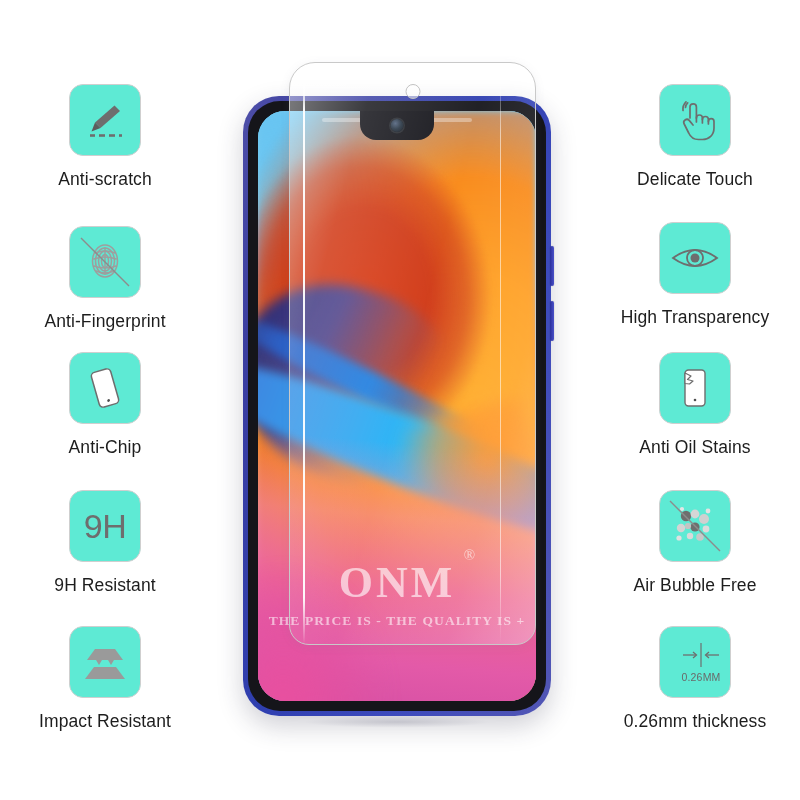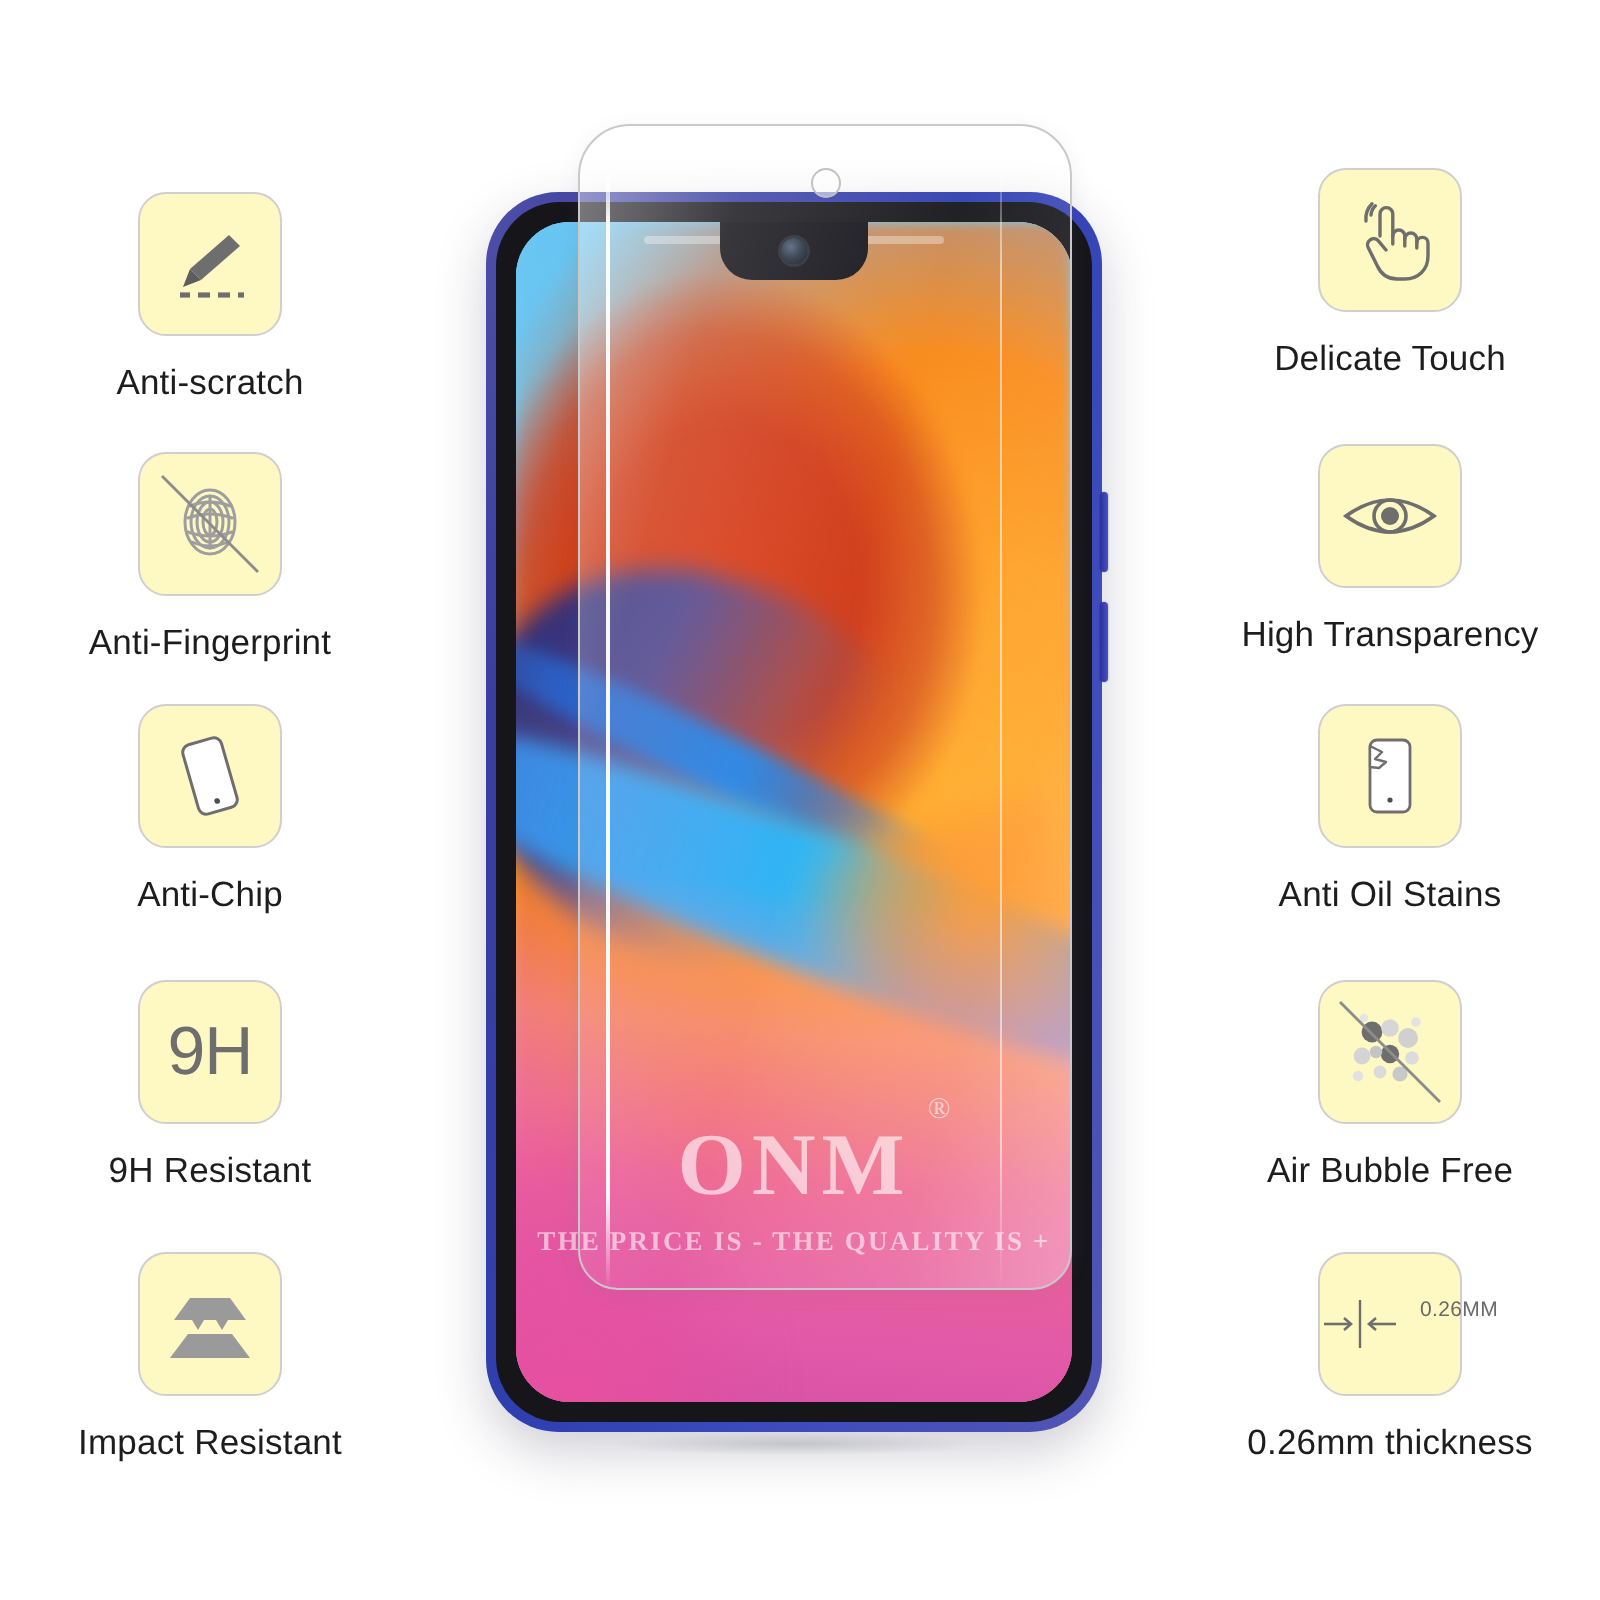--- a/index.html
+++ b/index.html
@@ -36,21 +36,21 @@
     display: flex;
     flex-direction: column;
     align-items: center;
   }
 
   .icon-box {
     width: 72px;
     height: 72px;
     border: 1.4px solid #cfcfcf;
     border-radius: 14px;
-    background: #fef9c3;
+    background: #5eead4;
     display: flex;
     align-items: center;
     justify-content: center;
     box-sizing: border-box;
   }
   .icon-box svg { display: block; }
 
   .feature-label {
     margin-top: 15px;
     font-size: 17.5px;
@@ -73,20 +73,22 @@
 
   
   .thick-val {
     font-size: 10.5px;
     color: #6a6a6a;
     font-family: "Liberation Sans", sans-serif;
     letter-spacing: 0.2px;
   }
   .thick-inner {
     display: flex;
+    flex-direction: column;
+    align-items: center;
     justify-content: center;
     gap: 3px;
     margin-left: 12px;
   }
 
   
   #phone-wrap {
     position: absolute;
     left: 243px;
     top: 96px;
@@ -407,21 +409,21 @@
     z-index: 1;
   }
 </style>
 </head>
 <body>
 
 <div id="stage">
 
   <div class="feature-col left">
 
-    <div class="feature" style="top:96px">
+    <div class="feature" style="top:84px">
       <div class="icon-box">
         <svg width="48" height="48" viewBox="0 0 48 48" aria-hidden="true">
           <path d="M33.5 9.5 L39 15 L19.5 32 L14 26.5 Z" fill="#6e6e6e"></path>
           <path d="M14 26.5 L19.5 32 L10.5 35.5 Z" fill="#5d5d5d"></path>
           <g stroke="#6e6e6e" stroke-width="2.6" stroke-linecap="butt">
             <line x1="9" y1="39.5" x2="14" y2="39.5"></line>
             <line x1="18" y1="39.5" x2="24" y2="39.5"></line>
             <line x1="28" y1="39.5" x2="34" y2="39.5"></line>
             <line x1="38" y1="39.5" x2="41" y2="39.5"></line>
           </g>

